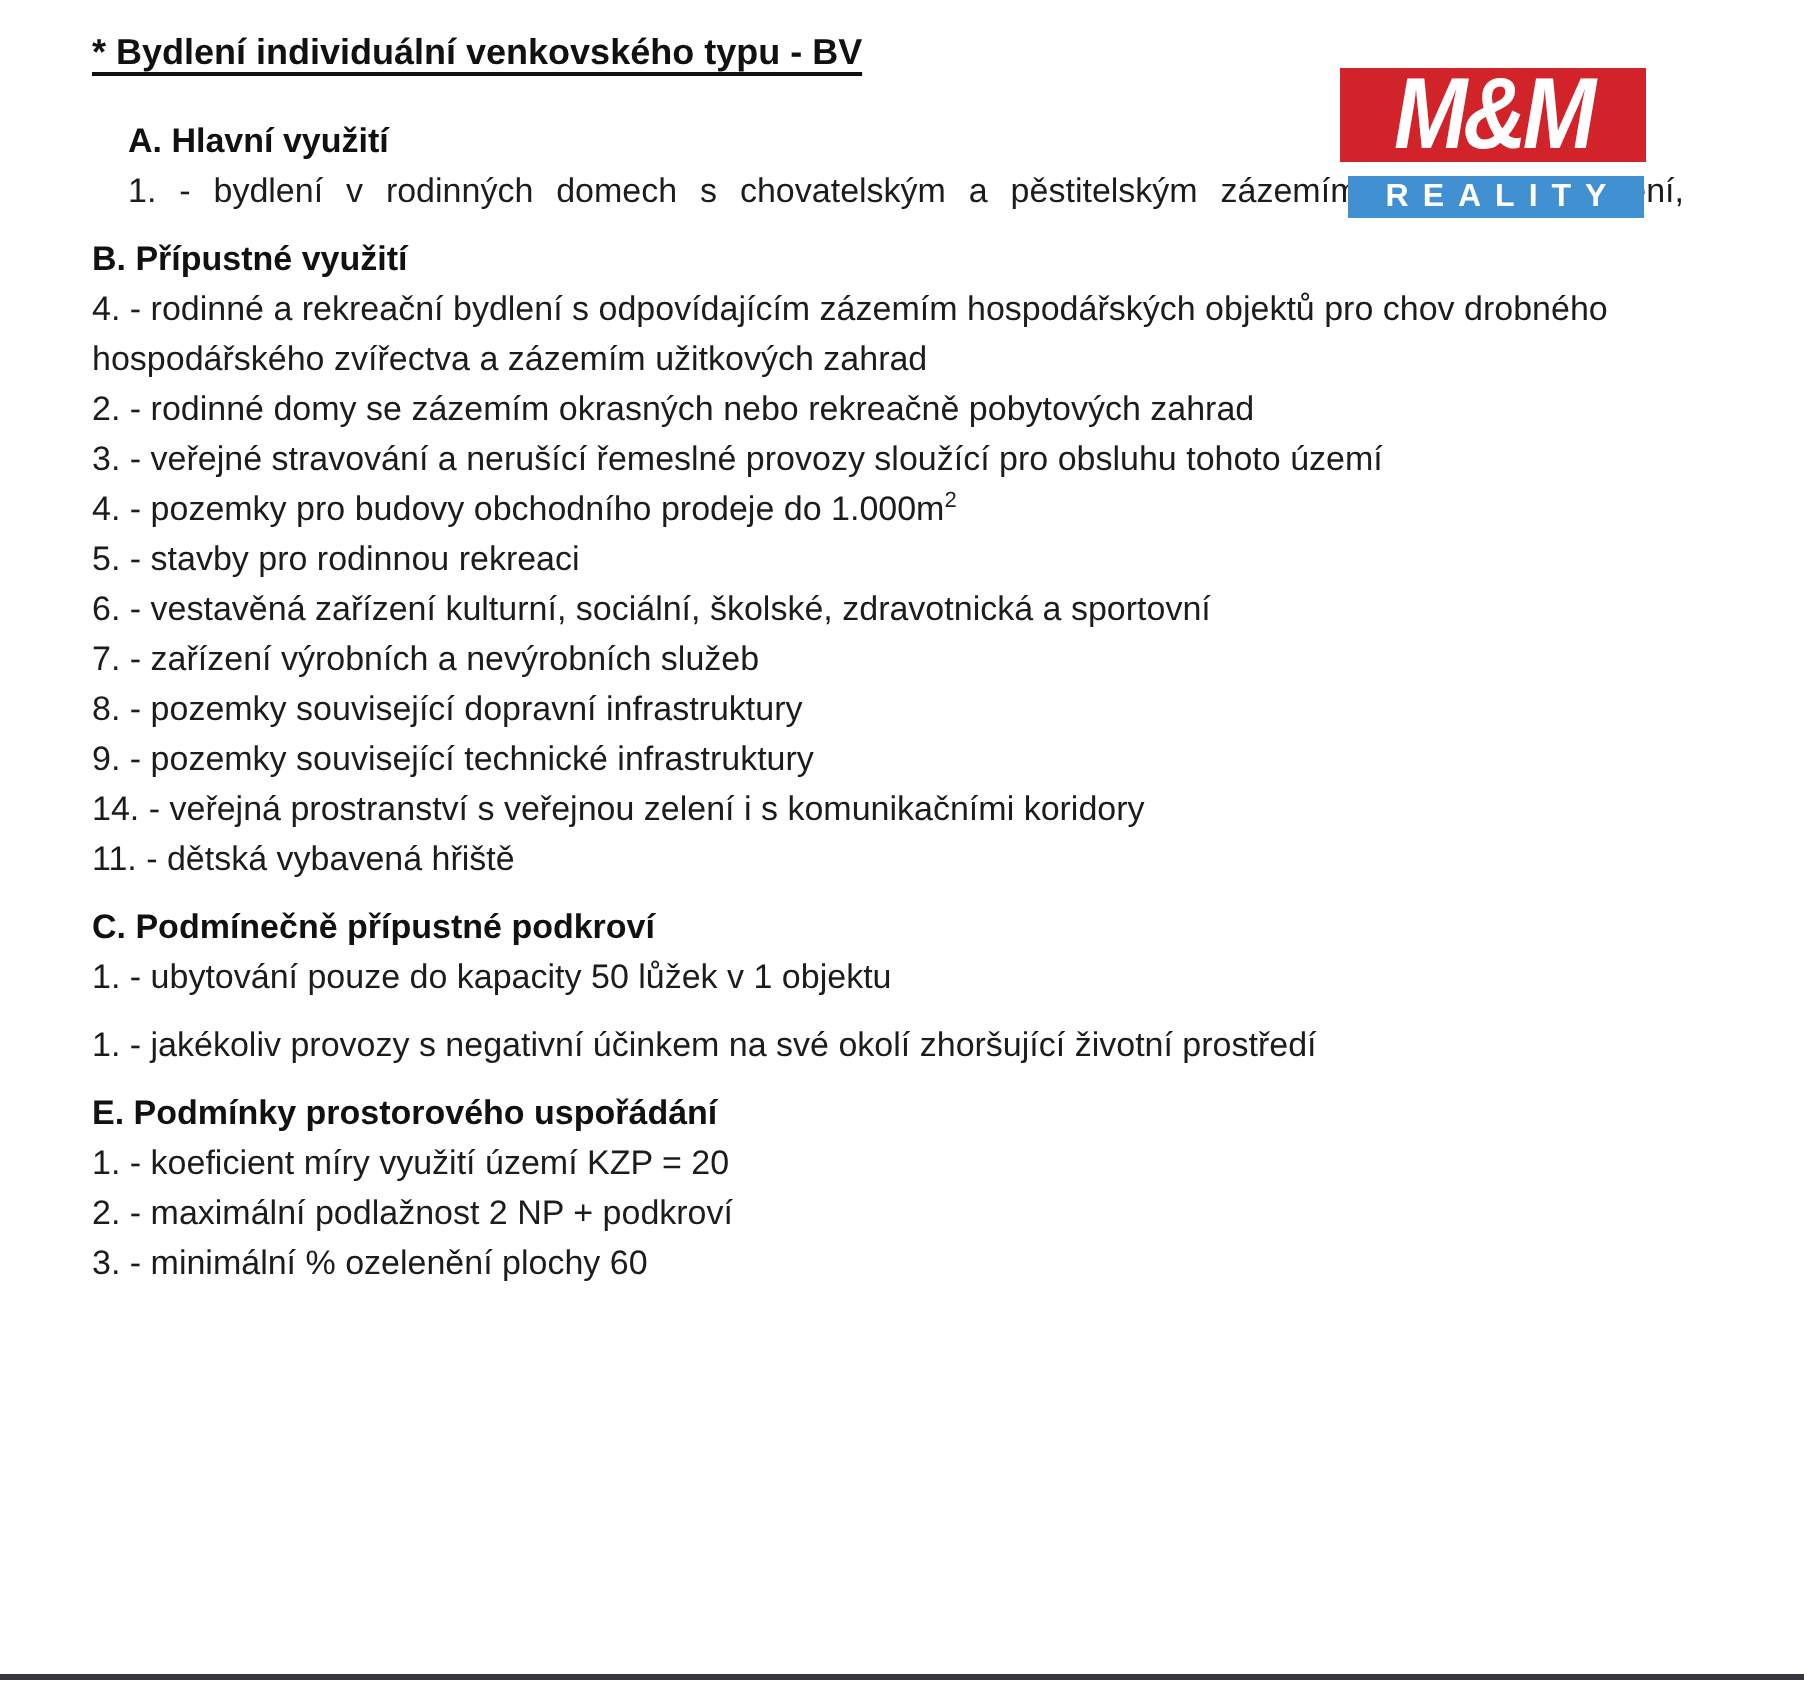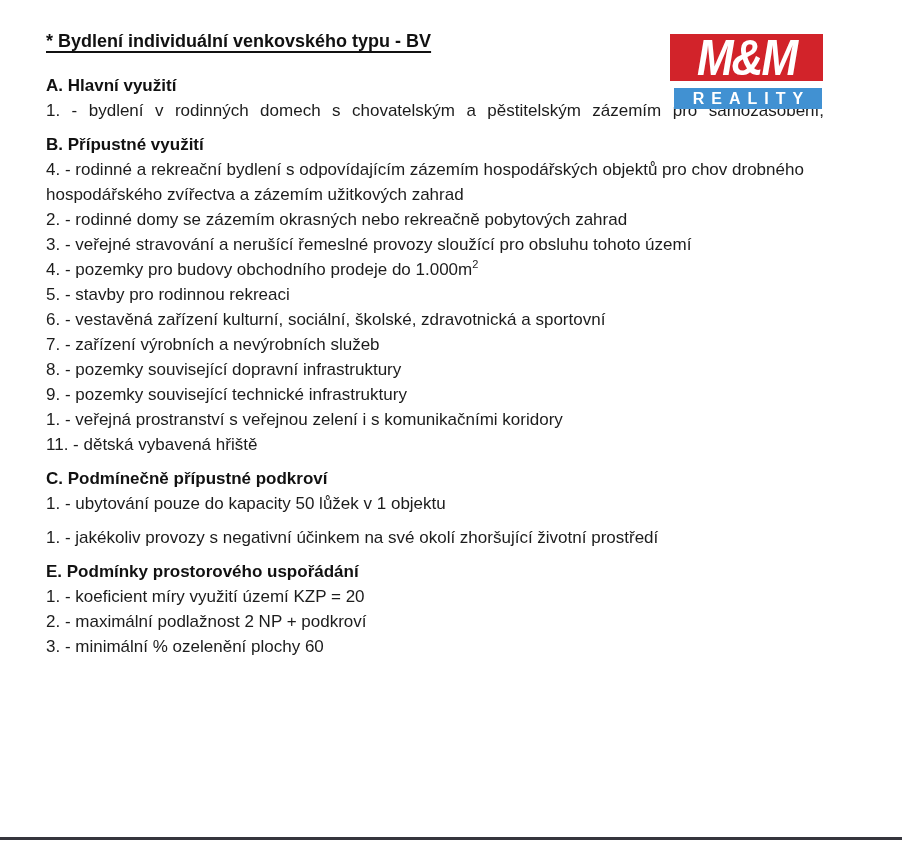--- a/index.html
+++ b/index.html
@@ -18,24 +18,23 @@
     line-height: 25px;
   }
   .doc-title {
     font-size: 18px;
     font-weight: bold;
     line-height: 26px;
     text-decoration: underline;
     text-decoration-thickness: 2px;
     text-underline-offset: 4px;
     color: #111;
-    margin-top: 15px;
   }
   .section { margin-top: 9px; }
-  .section.first { margin-top: 19px; }
+  .section.first { margin-top: 19px; margin-left: 18px; }
   .section-heading {
     font-weight: bold;
     color: #111;
   }
   .line { white-space: nowrap; }
   .line.stretch {
     width: 778px;
     white-space: normal;
     text-align: justify;
     text-align-last: justify;
@@ -103,21 +102,21 @@
     <div class="line">4. - rodinné a rekreační bydlení s odpovídajícím zázemím hospodářských objektů pro chov drobného</div>
     <div class="line">hospodářského zvířectva a zázemím užitkových zahrad</div>
     <div class="line">2. - rodinné domy se zázemím okrasných nebo rekreačně pobytových zahrad</div>
     <div class="line">3. - veřejné stravování a nerušící řemeslné provozy sloužící pro obsluhu tohoto území</div>
     <div class="line"><span>4. - pozemky pro budovy obchodního prodeje do 1.000m</span><sup>2</sup></div>
     <div class="line">5. - stavby pro rodinnou rekreaci</div>
     <div class="line">6. - vestavěná zařízení kulturní, sociální, školské, zdravotnická a sportovní</div>
     <div class="line">7. - zařízení výrobních a nevýrobních služeb</div>
     <div class="line">8. - pozemky související dopravní infrastruktury</div>
     <div class="line">9. - pozemky související technické infrastruktury</div>
-    <div class="line">1. - veřejná prostranství s veřejnou zelení i s komunikačními koridory</div>
+    <div class="line">14. - veřejná prostranství s veřejnou zelení i s komunikačními koridory</div>
     <div class="line">11. - dětská vybavená hřiště</div>
   </div>
 
   <div class="section">
     <div class="section-heading">C. Podmínečně přípustné podkroví</div>
     <div class="line">1. - ubytování pouze do kapacity 50 lůžek v 1 objektu</div>
   </div>
 
   <div class="section">
     <div class="line">1. - jakékoliv provozy s negativní účinkem na své okolí zhoršující životní prostředí</div>

